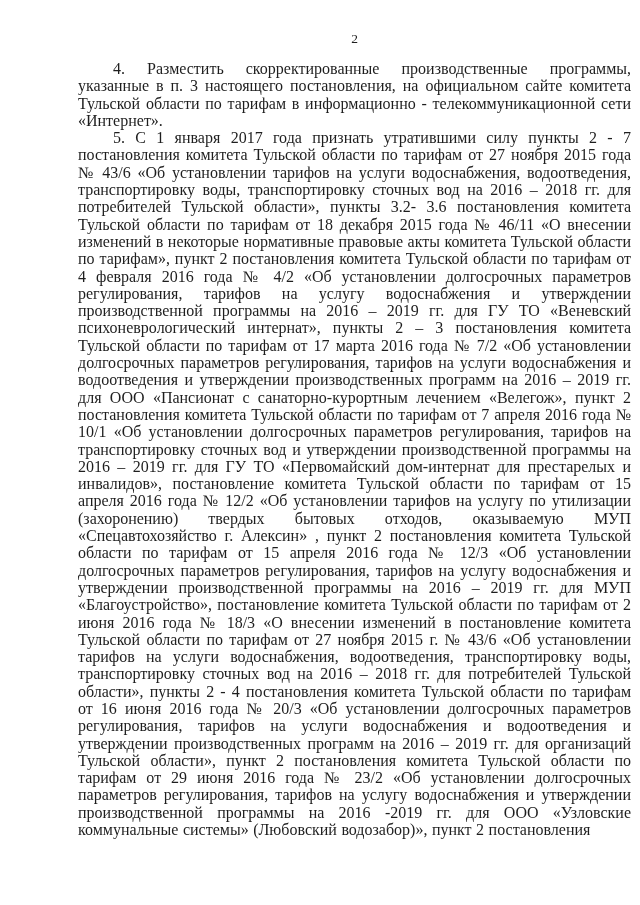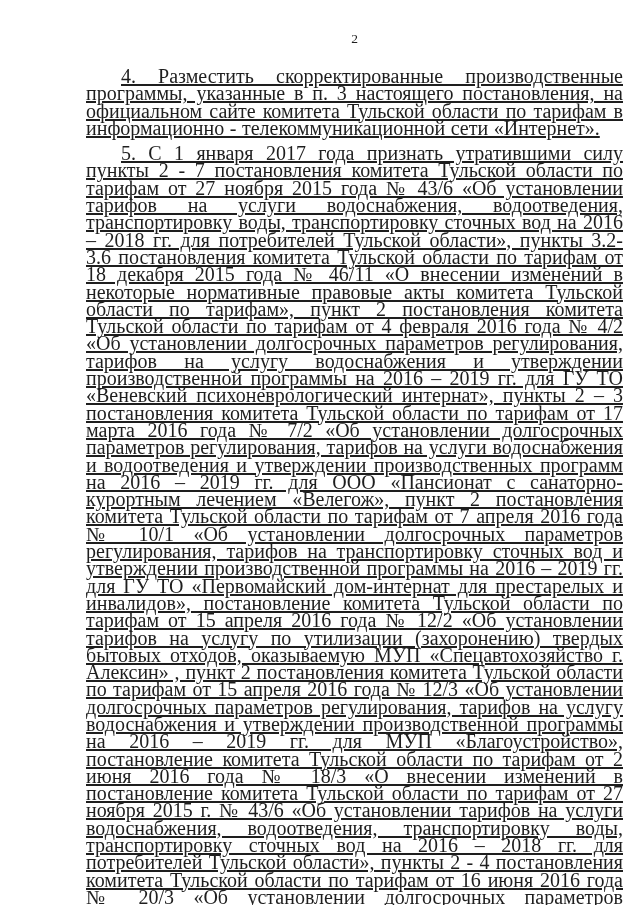--- a/index.html
+++ b/index.html
@@ -25,28 +25,27 @@
     font-size: 13.5px;
     line-height: 15px;
   }
   .text-block {
     position: absolute;
     left: 78px;
     top: 60px;
     width: 553px;
   }
   .text-block p {
-    margin: 8px;
+    margin: 0;
     padding: 0;
-    font-size: 20px;
+    font-size: 16px;
     line-height: 17.3px;
     text-align: justify;
     text-indent: 35px;
     word-spacing: 0.5px;
-    text-decoration: underline;
   }
 </style>
 </head>
 <body>
 
 <div class="page">
   <div class="page-number">2</div>
   <div class="text-block">
     <p>4. Разместить скорректированные производственные программы, указанные в п. 3 настоящего постановления, на официальном сайте комитета Тульской области по тарифам в информационно - телекоммуникационной сети «Интернет».</p>
     <p>5. С 1 января 2017 года признать утратившими силу пункты 2 - 7 постановления комитета Тульской области по тарифам от 27 ноября 2015 года № 43/6 «Об установлении тарифов на услуги водоснабжения, водоотведения, транспортировку воды, транспортировку сточных вод на 2016 – 2018 гг. для потребителей Тульской области», пункты 3.2- 3.6 постановления комитета Тульской области по тарифам от 18 декабря 2015 года № 46/11 «О внесении изменений в некоторые нормативные правовые акты комитета Тульской области по тарифам», пункт 2 постановления комитета Тульской области по тарифам от 4 февраля 2016 года № 4/2 «Об установлении долгосрочных параметров регулирования, тарифов на услугу водоснабжения и утверждении производственной программы на 2016 – 2019 гг. для ГУ ТО «Веневский психоневрологический интернат», пункты 2 – 3 постановления комитета Тульской области по тарифам от 17 марта 2016 года № 7/2 «Об установлении долгосрочных параметров регулирования, тарифов на услуги водоснабжения и водоотведения и утверждении производственных программ на 2016 – 2019 гг. для ООО «Пансионат с санаторно-курортным лечением «Велегож», пункт 2 постановления комитета Тульской области по тарифам от 7 апреля 2016 года № 10/1 «Об установлении долгосрочных параметров регулирования, тарифов на транспортировку сточных вод и утверждении производственной программы на 2016 – 2019 гг. для ГУ ТО «Первомайский дом-интернат для престарелых и инвалидов», постановление комитета Тульской области по тарифам от 15 апреля 2016 года № 12/2 «Об установлении тарифов на услугу по утилизации (захоронению) твердых бытовых отходов, оказываемую МУП «Спецавтохозяйство г. Алексин» , пункт 2 постановления комитета Тульской области по тарифам от 15 апреля 2016 года № 12/3 «Об установлении долгосрочных параметров регулирования, тарифов на услугу водоснабжения и утверждении производственной программы на 2016 – 2019 гг. для МУП «Благоустройство», постановление комитета Тульской области по тарифам от 2 июня 2016 года № 18/3 «О внесении изменений в постановление комитета Тульской области по тарифам от 27 ноября 2015 г. № 43/6 «Об установлении тарифов на услуги водоснабжения, водоотведения, транспортировку воды, транспортировку сточных вод на 2016 – 2018 гг. для потребителей Тульской области», пункты 2 - 4 постановления комитета Тульской области по тарифам от 16 июня 2016 года № 20/3 «Об установлении долгосрочных параметров регулирования, тарифов на услуги водоснабжения и водоотведения и утверждении производственных программ на 2016 – 2019 гг. для организаций Тульской области», пункт 2 постановления комитета Тульской области по тарифам от 29 июня 2016 года № 23/2 «Об установлении долгосрочных параметров регулирования, тарифов на услугу водоснабжения и утверждении производственной программы на 2016 -2019 гг. для ООО «Узловские коммунальные системы» (Любовский водозабор)», пункт 2 постановления</p>

